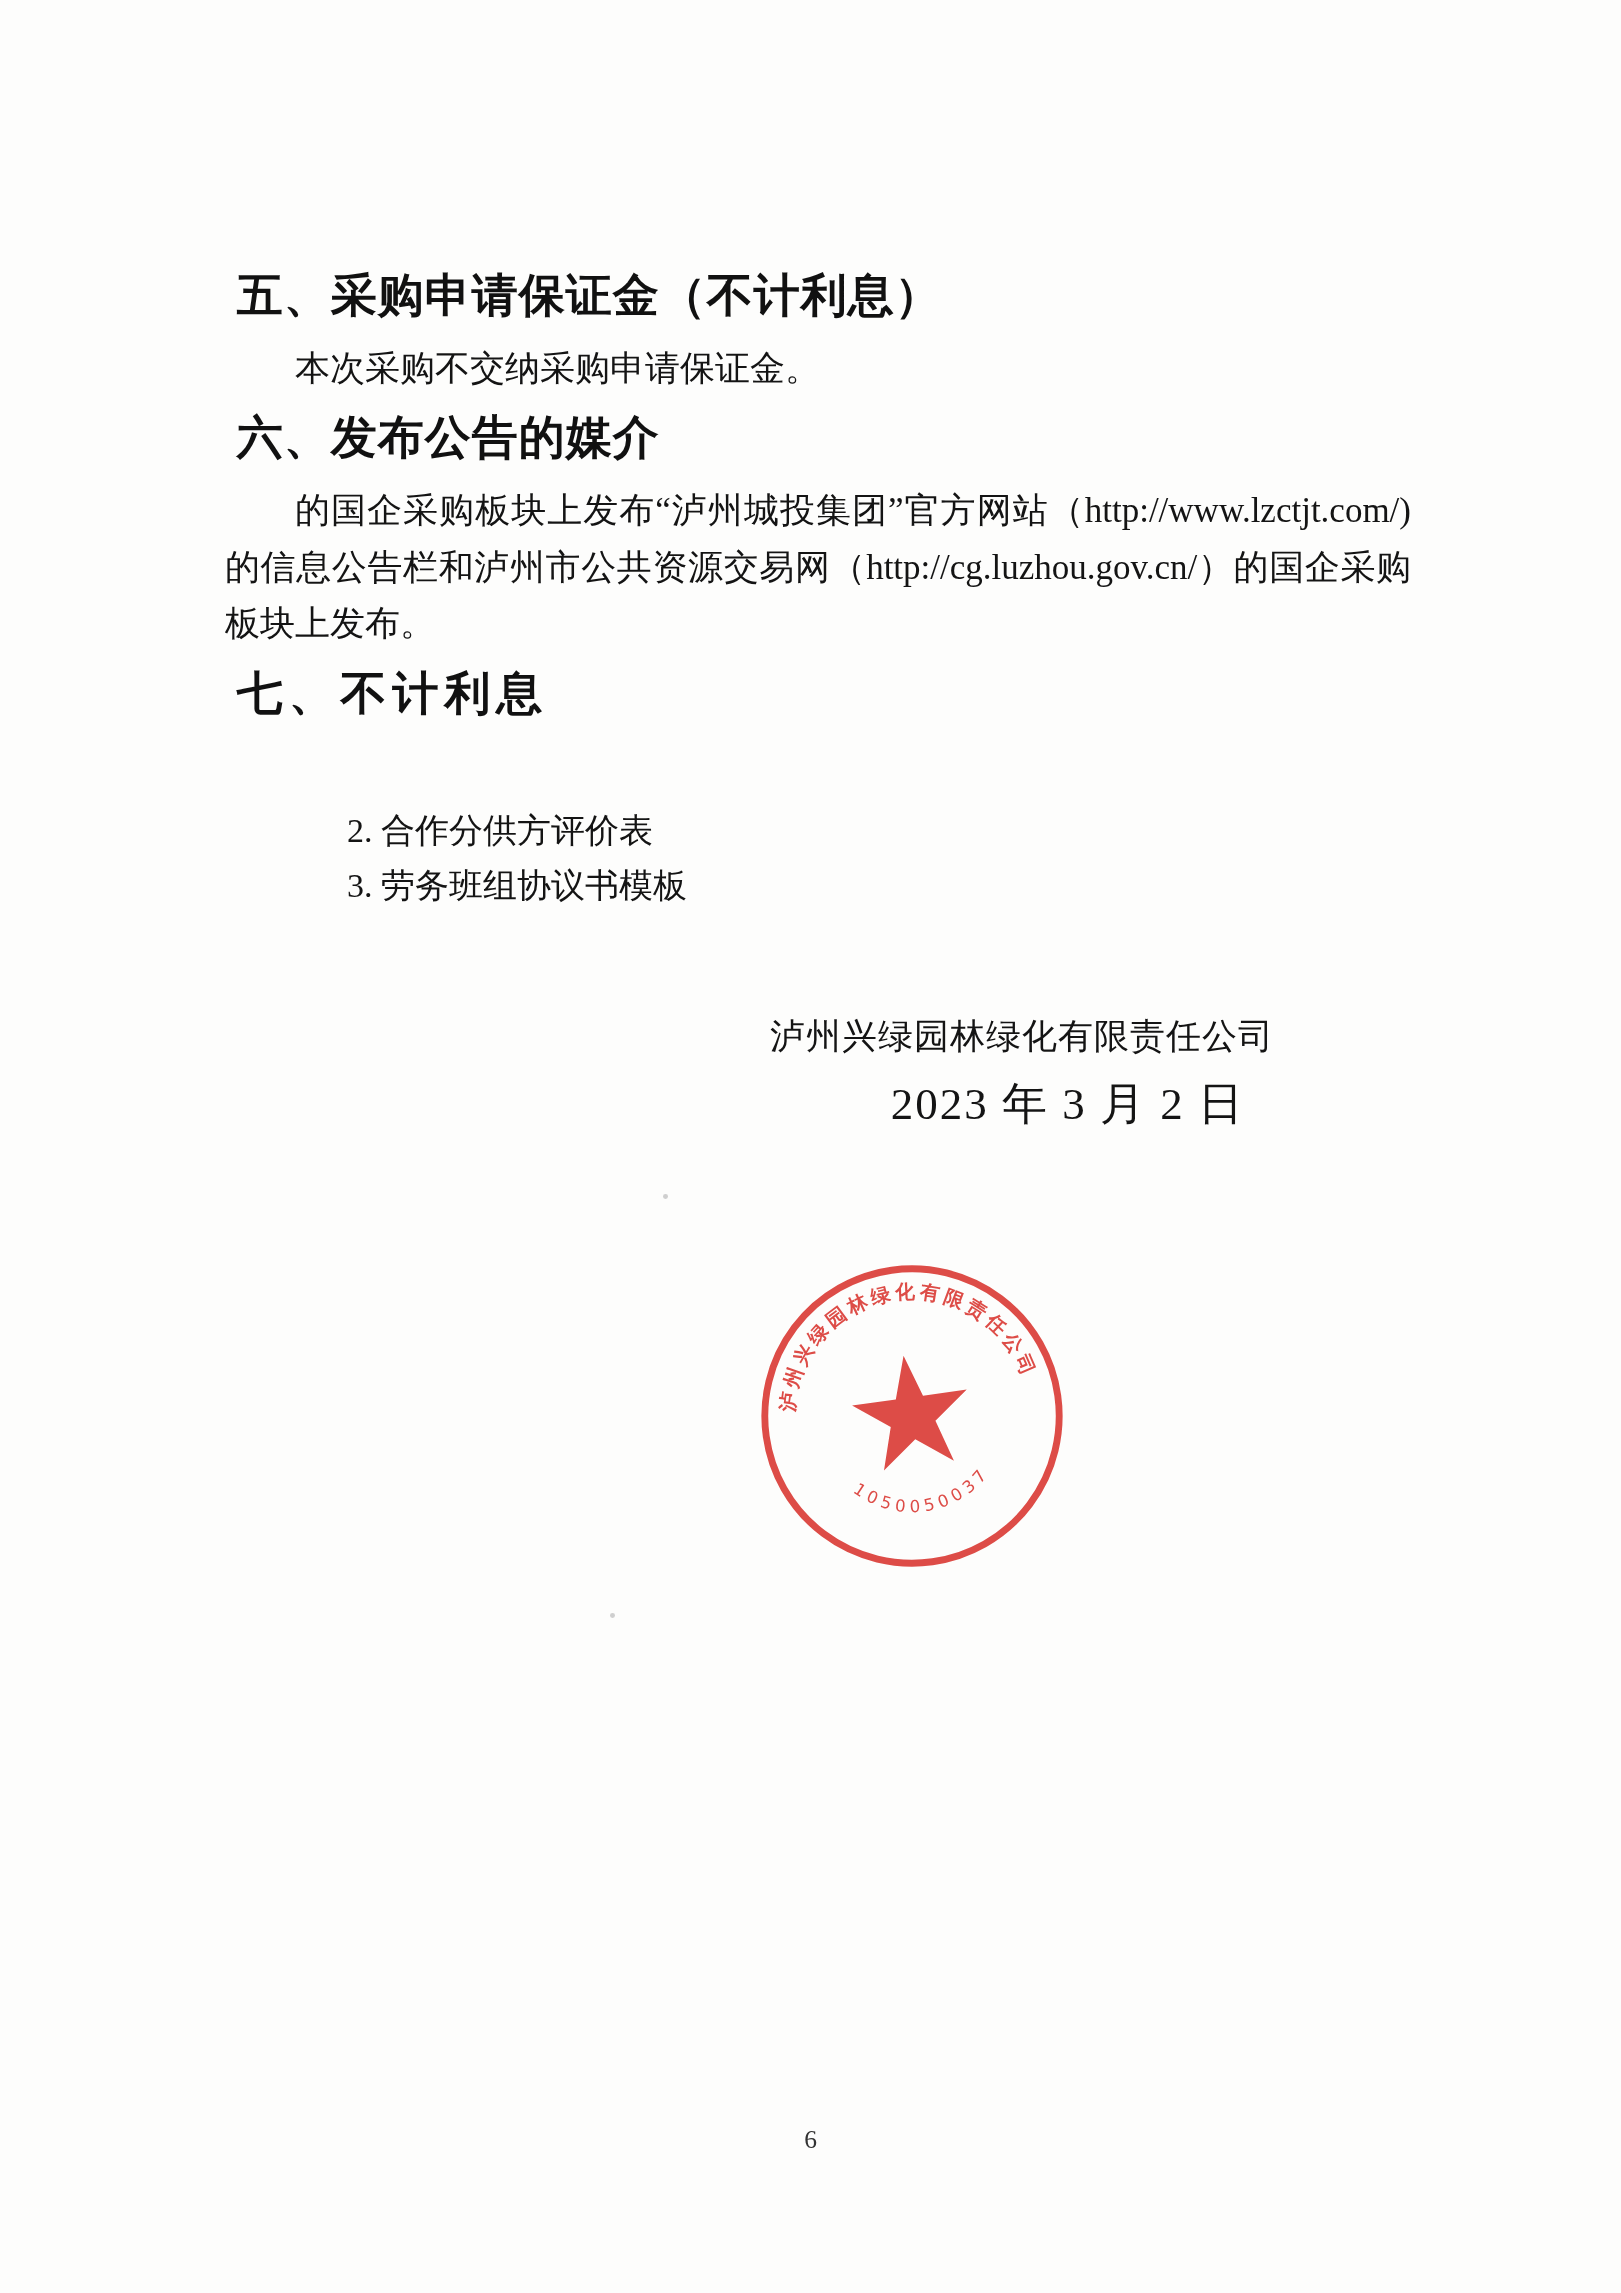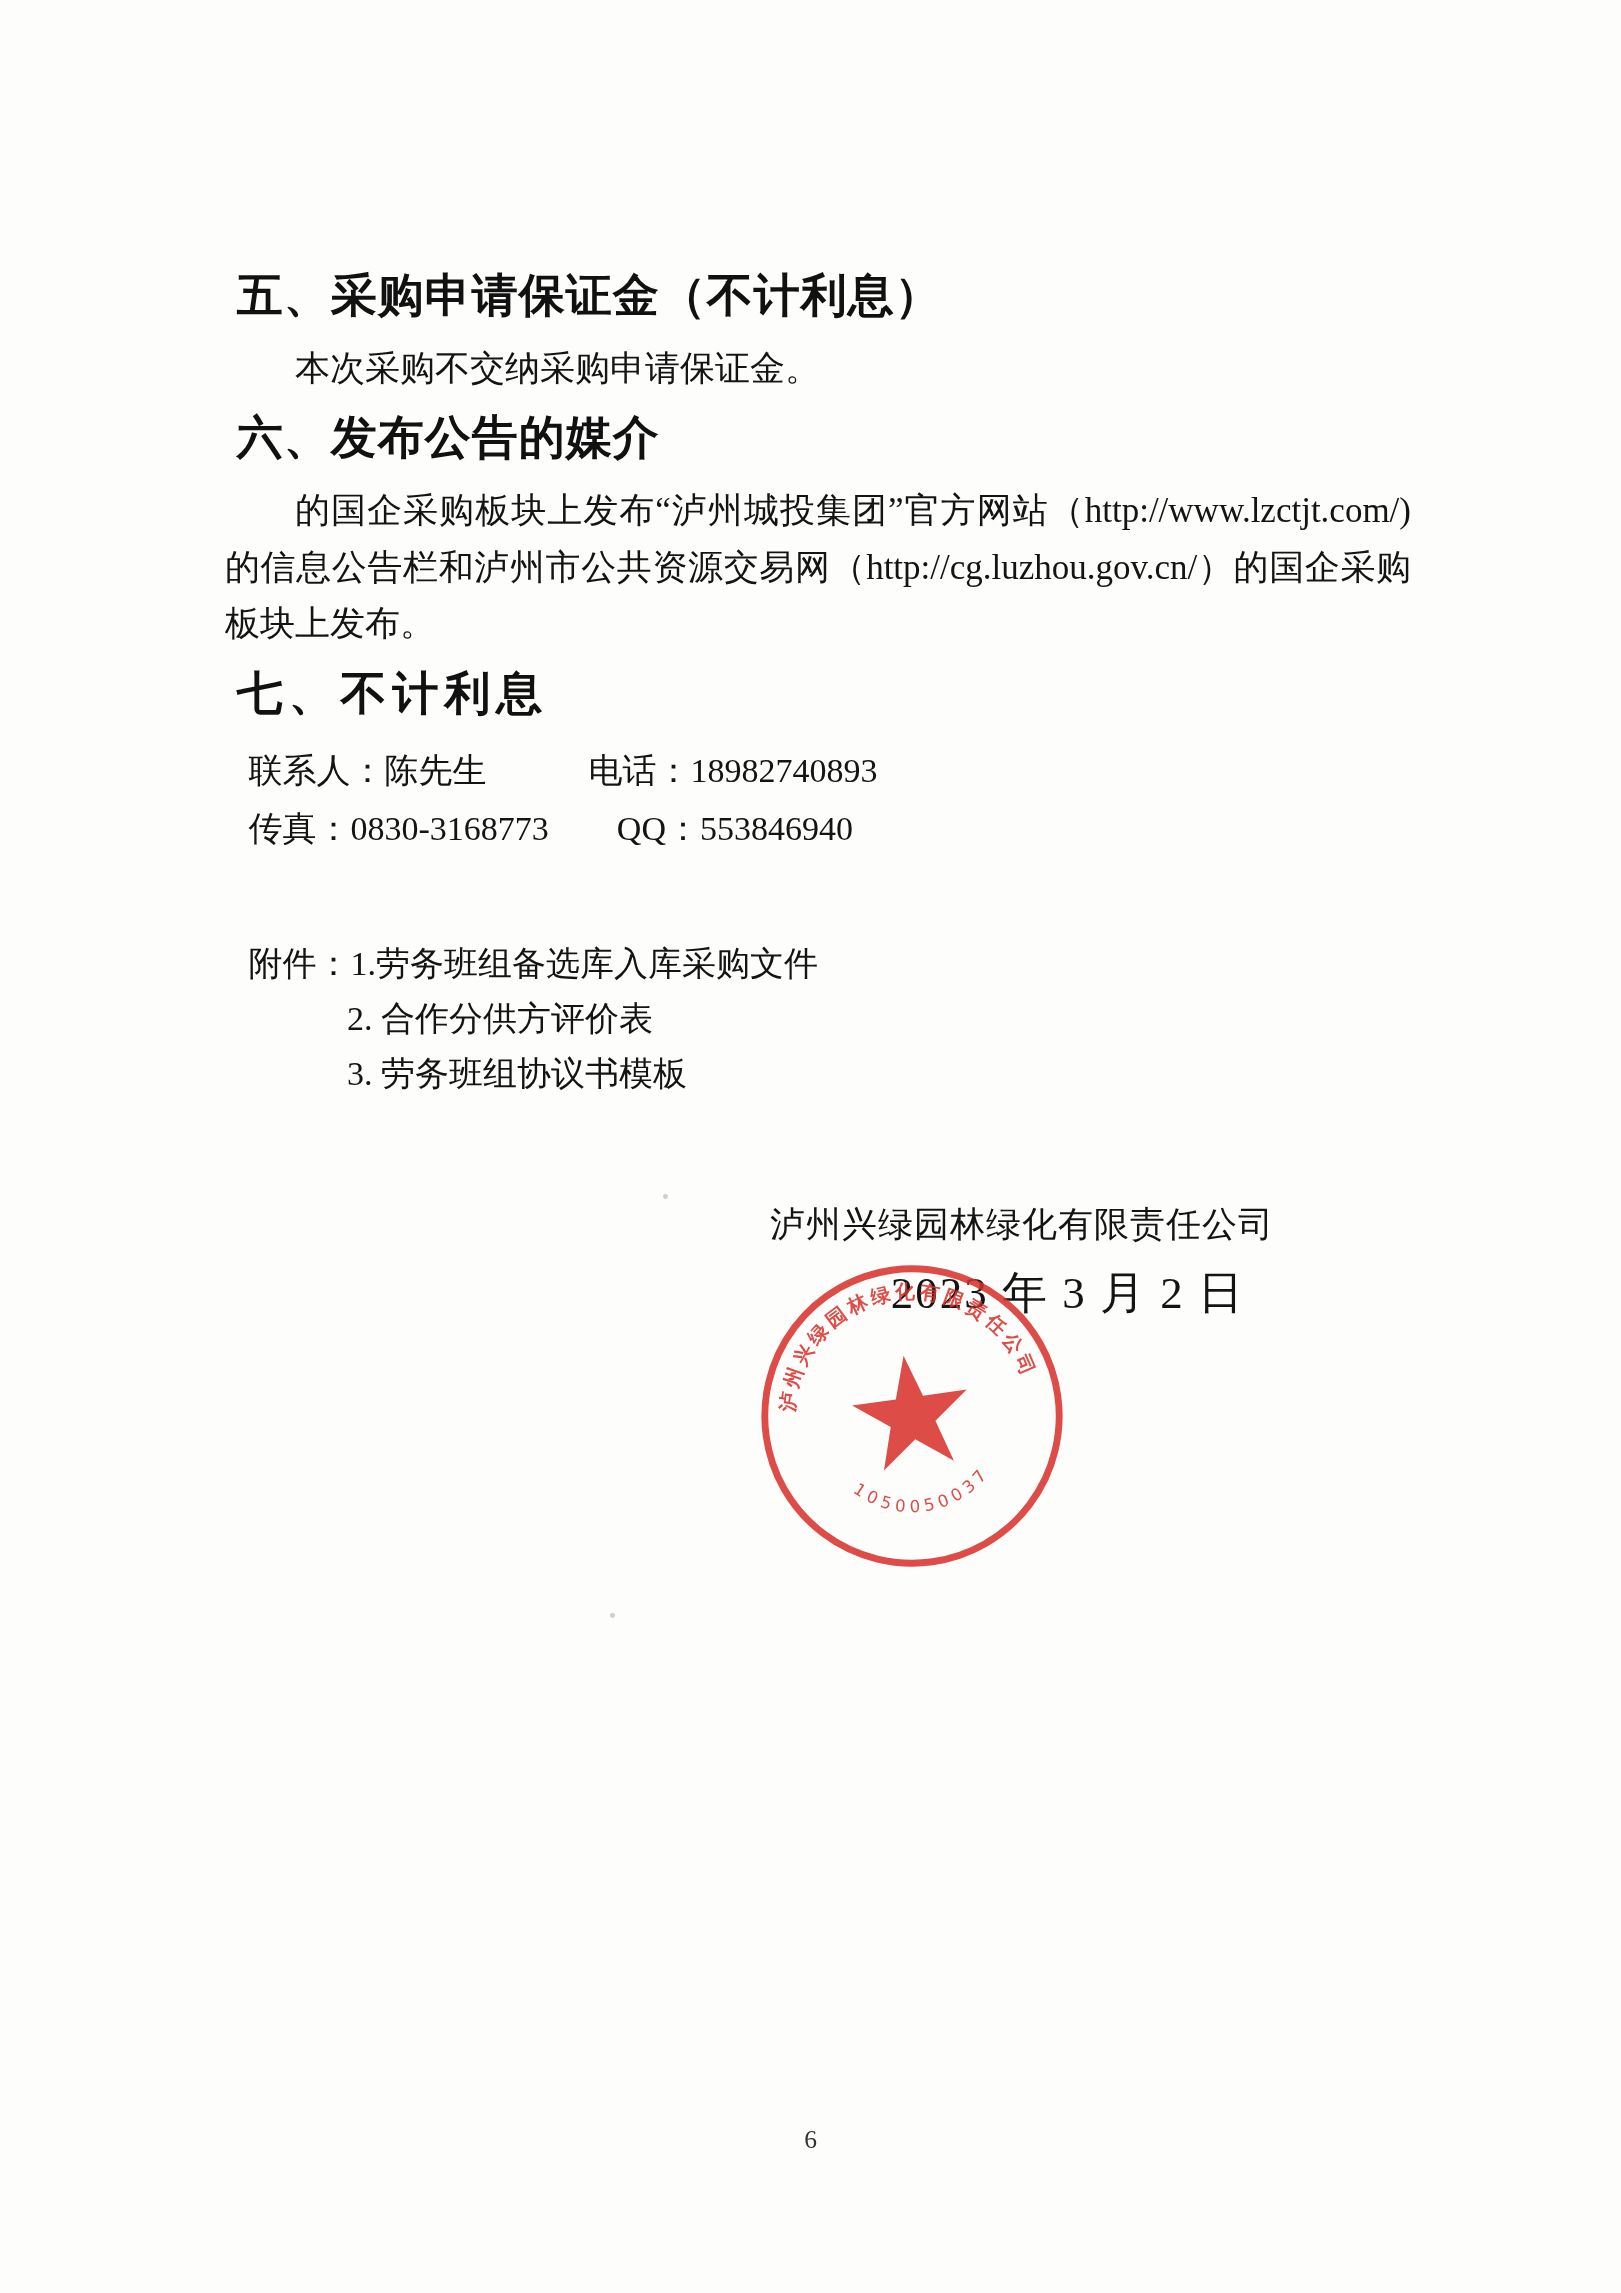--- a/index.html
+++ b/index.html
@@ -134,27 +134,22 @@
   <div class="content">
 
     <h2 class="heading">五、采购申请保证金（不计利息）</h2>
     <p class="para indent">本次采购不交纳采购申请保证金。</p>
 
     <h2 class="heading">六、发布公告的媒介</h2>
     <p class="para indent">的国企采购板块上发布“泸州城投集团”官方网站（http://www.lzctjt.com/)的信息公告栏和泸州市公共资源交易网（http://cg.luzhou.gov.cn/）的国企采购板块上发布。</p>
 
     <h2 class="heading spaced">七、不计利息</h2>
 
-    <div class="contact-block">
-      <div class="contact-line">联系人：陈先生　　　电话：18982740893</div>
-      <div class="contact-line">传真：0830-3168773　　QQ：553846940</div>
-    </div>
 
     <div class="attach-block">
-      <div class="attach-line">附件：1.劳务班组备选库入库采购文件</div>
       <div class="attach-line sub">2. 合作分供方评价表</div>
       <div class="attach-line sub">3. 劳务班组协议书模板</div>
     </div>
 
     <div class="signature">
       <div class="sig-line">泸州兴绿园林绿化有限责任公司</div>
       <div class="sig-date">2023 年 3 月  2 日</div>
     </div>
 
   </div>

